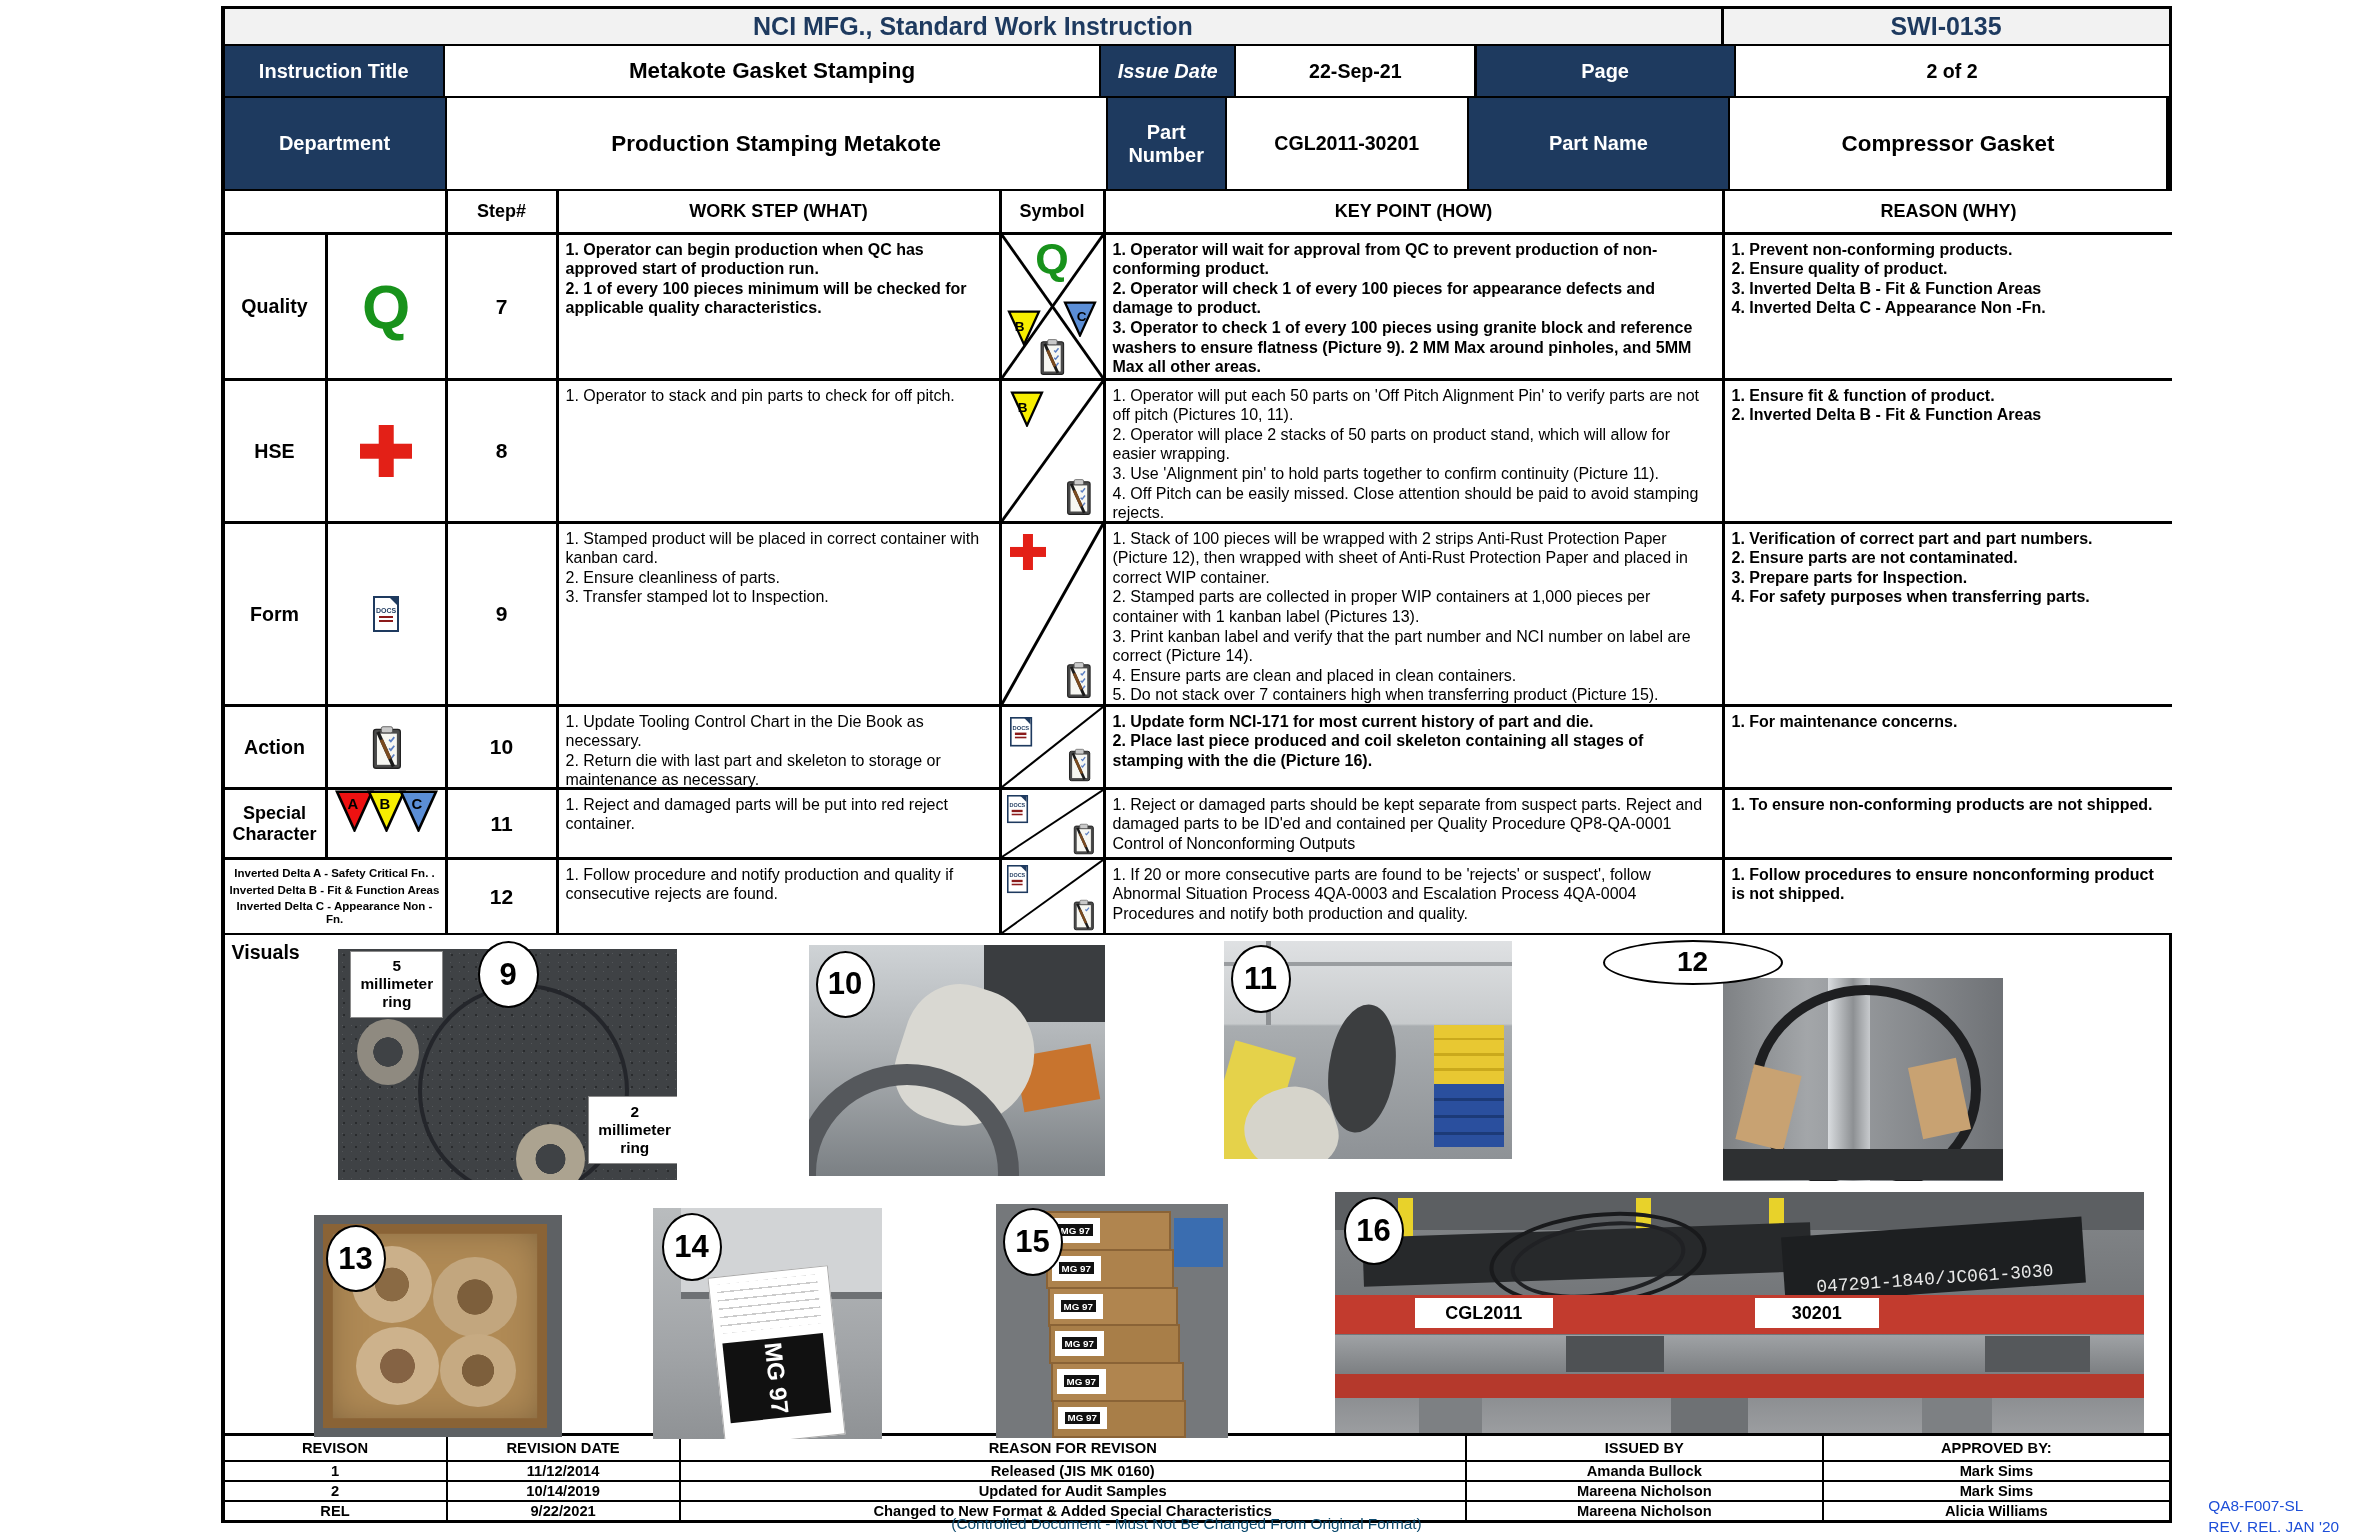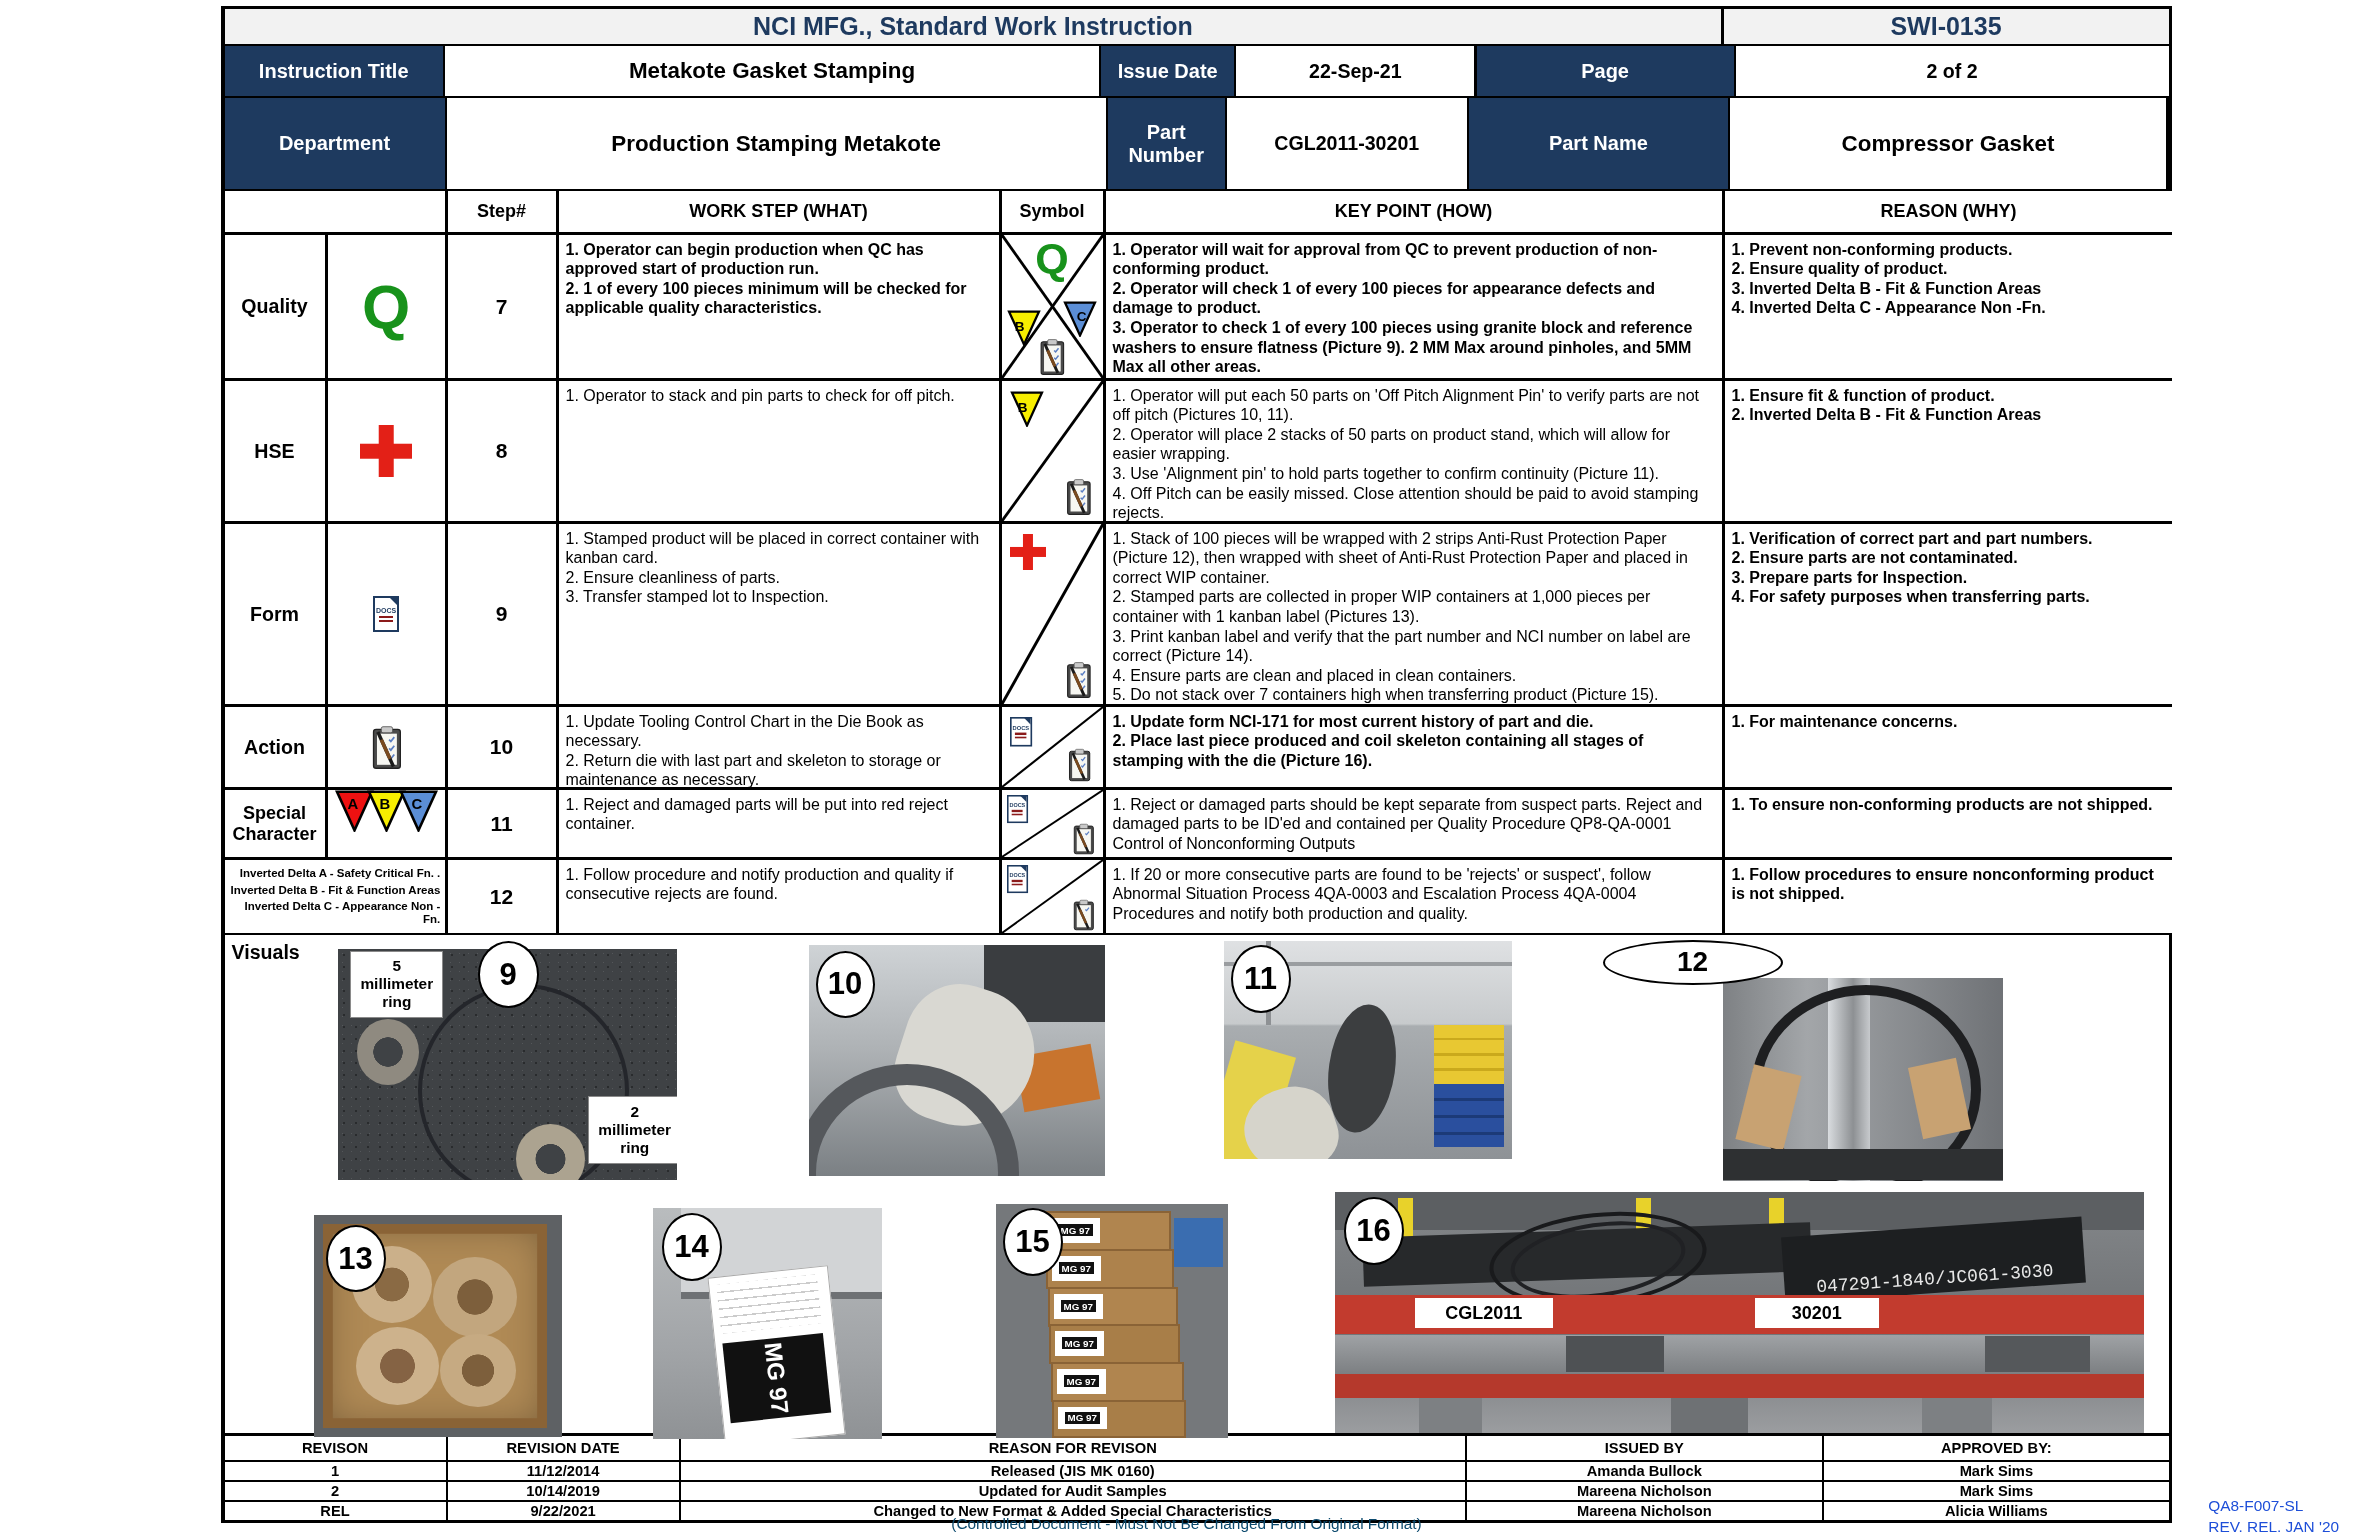--- a/index.html
+++ b/index.html
@@ -22,21 +22,21 @@
   .workgrid>div{background:#fff;box-sizing:border-box;}
   .span2{grid-column:span 2;}
   .txt{display:block;padding:4.2px 7px;font-size:16px;line-height:19.6px;white-space:pre-line;
     text-align:left;align-items:flex-start;}
   .b{font-weight:bold;}
   .cent{display:flex;align-items:center;justify-content:center;}
   .stepnum{font-weight:bold;font-size:21px;}
   .keylab{font-weight:bold;font-size:19.6px;text-align:center;}
   .keylab2{font-weight:bold;font-size:18px;text-align:center;line-height:21px;}
   .legend{display:flex;flex-direction:column;justify-content:center;padding:2.8px 4.2px;gap:2.8px;}
-  .legend span{font-size:11.5px;font-weight:bold;line-height:13.3px;text-align:right;}
+  .legend span{font-size:11.5px;font-weight:bold;line-height:13.3px;text-align:center;}
   
   .qletter{color:#18921b;font-weight:bold;}
   .q-big{font-size:62px;}
   .q-sym{font-size:43px;line-height:1;}
   .cross{position:relative;display:inline-block;}
   .cross::before{content:"";position:absolute;left:0;width:100%;top:50%;height:28%;
     transform:translateY(-50%);background:#e32017;}
   .cross::after{content:"";position:absolute;top:0;height:100%;left:50%;width:28%;
     transform:translateX(-50%);background:#e32017;}
   .cross-lg{width:52px;height:52px;}
@@ -84,21 +84,21 @@
   <div class="doc">
 
     <div class="row" style="height:35px;">
       <div class="c titlebar" style="width:1497px;">NCI MFG., Standard Work Instruction</div>
       <div class="c titlebar" style="width:445px;">SWI-0135</div>
     </div>
 
     <div class="row" style="height:50px;">
       <div class="c navy" style="width:220px;">Instruction Title</div>
       <div class="c valbig" style="width:659px;">Metakote Gasket Stamping</div>
-      <div class="c navy" style="width:134px;">Issue Date</div>
+      <div class="c navy" style="width:134px;font-style:italic;">Issue Date</div>
       <div class="c valbold" style="width:240px;">22-Sep-21</div>
       <div class="c navy" style="width:259px;">Page</div>
       <div class="c valbold" style="width:436px;">2 of 2</div>
     </div>
 
     <div class="row" style="height:91px;">
       <div class="c navy" style="width:220px;">Department</div>
       <div class="c valbig" style="width:659px;">Production Stamping Metakote</div>
       <div class="c navy" style="width:117px;">Part Number</div>
       <div class="c valbold" style="width:240px;">CGL2011-30201</div>

